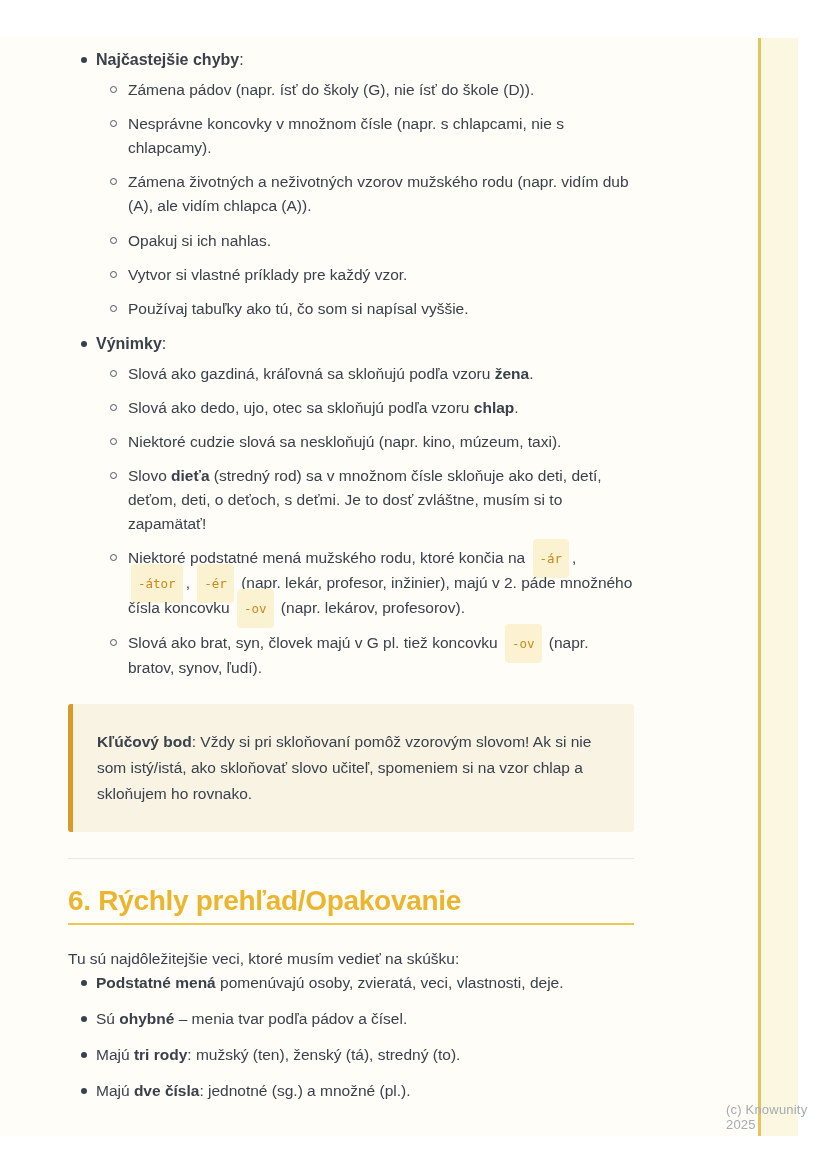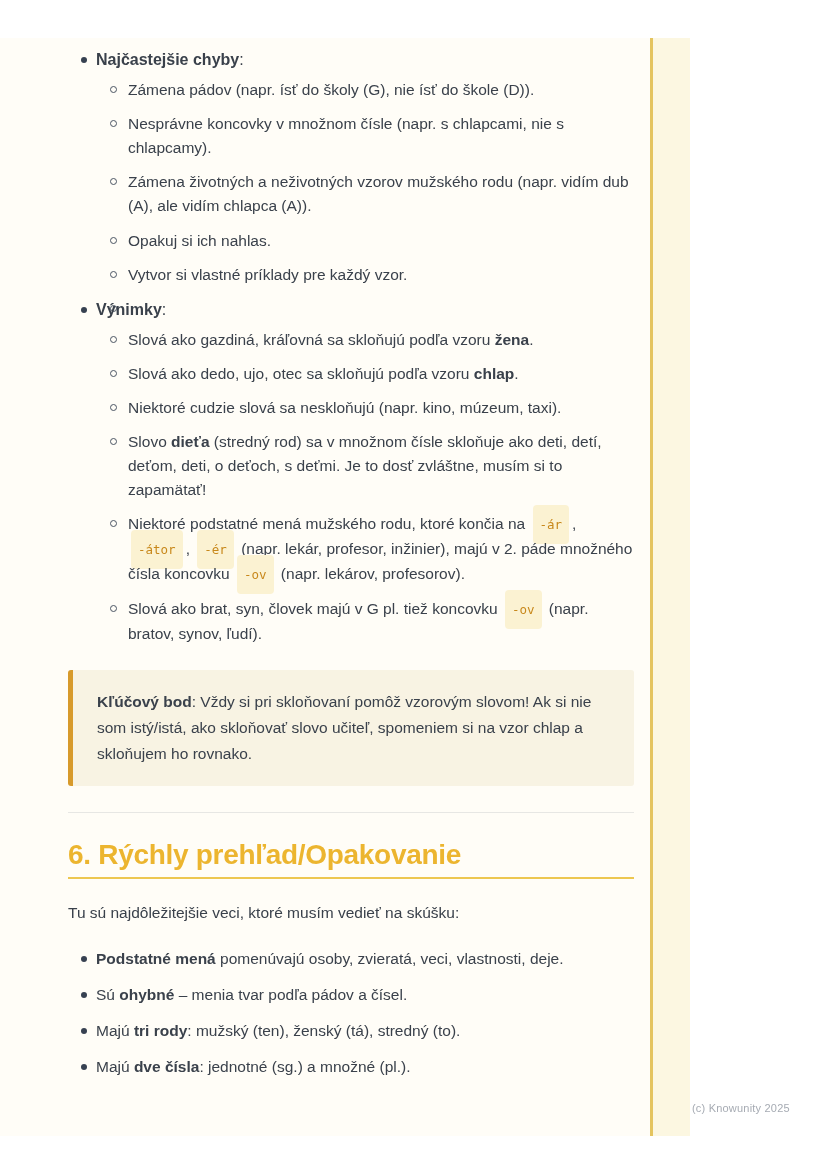--- a/index.html
+++ b/index.html
@@ -16,21 +16,21 @@
     --watermark-text:#A6ABB3;
   }
   html,body{margin:0;padding:0;}
   body{
     width:828px;height:1171px;position:relative;background:#ffffff;
     font-family:"Liberation Sans","DejaVu Sans",sans-serif;
     color:var(--body-text);
     overflow:hidden;
   }
   .paper{
-    position:absolute;left:0;top:38px;width:690px;height:1098px;
+    position:absolute;left:0;top:38px;width:798px;height:1098px;
     background:#FFFDF7;
   }
   .side-band{
     position:absolute;top:0;right:0;height:100%;width:37px;
     background:var(--side-band-bg);
     border-left:3px solid var(--side-band-line);
   }
   .content{
     position:absolute;left:68px;top:10px;width:566px;
     font-size:15.5px;line-height:24px;
@@ -55,62 +55,62 @@
     background:var(--code-bg);
     color:var(--code-text);
     padding:12px 7px;border-radius:4px;margin:0 3px;
     white-space:nowrap;
   }
   .callout{
     margin-top:24px;
     background:var(--callout-bg);
     border-left:5px solid var(--callout-border);
     border-radius:3px;
-    padding:19px 24px;
+    padding:25px 24px;
     line-height:26px;
   }
   .callout p{margin:0;}
   .divider{
     border:none;height:1px;background:var(--divider);
     margin:26px 0 0 0;
   }
   .h2{
     margin:30px 0 0 0;
     font-size:28px;font-weight:700;
     color:var(--accent-heading);
     letter-spacing:-0.3px;
     padding-bottom:10px;
     border-bottom:2px solid var(--heading-underline);
   }
   .intro{margin:22px 0 0 0;}
-  .summary{margin-top:22px;}
+  .summary{}
   .s-item{position:relative;padding-left:28px;margin-bottom:12px;}
   .watermark{
-    position:absolute;left:692px;top:1102px;
-    font-size:11px;color:var(--watermark-text);
+    position:absolute;left:726px;top:1102px;
+    font-size:13px;color:var(--watermark-text);
     letter-spacing:0.2px;z-index:10;
   }
 </style>
 </head>
 <body>
 
 <div class="paper">
   <div class="side-band"></div>
   <div class="content">
     <div id="outline">
         <div class="l1-item">
           <div class="l1-title"><span class="dot"></span><span><span class="seg-b">Najčastejšie chyby</span><span>:</span></span></div>
           <div class="l2-item"><span class="ring"></span><span><span>Zámena pádov (napr. </span><span class="seg-i">ísť do školy</span><span> (G), nie </span><span class="seg-i">ísť do škole</span><span> (D)).</span></span></div>
           <div class="l2-item"><span class="ring"></span><span><span>Nesprávne koncovky v množnom čísle (napr. </span><span class="seg-i">s chlapcami</span><span>, nie </span><span class="seg-i">s chlapcamy</span><span>).</span></span></div>
           <div class="l2-item"><span class="ring"></span><span><span>Zámena životných a neživotných vzorov mužského rodu (napr. </span><span class="seg-i">vidím dub</span><span> (A), ale </span><span class="seg-i">vidím chlapca</span><span> (A)).</span></span></div>
         </div>
         <div class="l1-item">
           <div class="l2-item"><span class="ring"></span><span><span>Opakuj si ich nahlas.</span></span></div>
           <div class="l2-item"><span class="ring"></span><span><span>Vytvor si vlastné príklady pre každý vzor.</span></span></div>
-          <div class="l2-item"><span class="ring"></span></div>
+          <div class="l2-item"><span class="ring"></span><span><span>Používaj tabuľky ako tú, čo som si napísal vyššie.</span></span></div>
         </div>
         <div class="l1-item">
           <div class="l1-title"><span class="dot"></span><span><span class="seg-b">Výnimky</span><span>:</span></span></div>
           <div class="l2-item"><span class="ring"></span><span><span>Slová ako </span><span class="seg-i">gazdiná</span><span>, </span><span class="seg-i">kráľovná</span><span> sa skloňujú podľa vzoru </span><span class="seg-b">žena</span><span>.</span></span></div>
           <div class="l2-item"><span class="ring"></span><span><span>Slová ako </span><span class="seg-i">dedo</span><span>, </span><span class="seg-i">ujo</span><span>, </span><span class="seg-i">otec</span><span> sa skloňujú podľa vzoru </span><span class="seg-b">chlap</span><span>.</span></span></div>
           <div class="l2-item"><span class="ring"></span><span><span>Niektoré cudzie slová sa neskloňujú (napr. </span><span class="seg-i">kino</span><span>, </span><span class="seg-i">múzeum</span><span>, </span><span class="seg-i">taxi</span><span>).</span></span></div>
           <div class="l2-item"><span class="ring"></span><span><span>Slovo </span><span class="seg-b">dieťa</span><span> (stredný rod) sa v množnom čísle skloňuje ako </span><span class="seg-i">deti</span><span>, </span><span class="seg-i">detí</span><span>, </span><span class="seg-i">deťom</span><span>, </span><span class="seg-i">deti</span><span>, </span><span class="seg-i">o deťoch</span><span>, </span><span class="seg-i">s deťmi</span><span>. Je to dosť zvláštne, musím si to zapamätať!</span></span></div>
           <div class="l2-item"><span class="ring"></span><span><span>Niektoré podstatné mená mužského rodu, ktoré končia na </span><span class="seg-c">-ár</span><span>, </span><span class="seg-c">-átor</span><span>, </span><span class="seg-c">-ér</span><span> (napr. </span><span class="seg-i">lekár</span><span>, </span><span class="seg-i">profesor</span><span>, </span><span class="seg-i">inžinier</span><span>), majú v 2. páde množného čísla koncovku </span><span class="seg-c">-ov</span><span> (napr. </span><span class="seg-i">lekárov</span><span>, </span><span class="seg-i">profesorov</span><span>).</span></span></div>
           <div class="l2-item"><span class="ring"></span><span><span>Slová ako </span><span class="seg-i">brat</span><span>, </span><span class="seg-i">syn</span><span>, </span><span class="seg-i">človek</span><span> majú v G pl. tiež koncovku </span><span class="seg-c">-ov</span><span> (napr. </span><span class="seg-i">bratov</span><span>, </span><span class="seg-i">synov</span><span>, </span><span class="seg-i">ľudí</span><span>).</span></span></div>
         </div>

